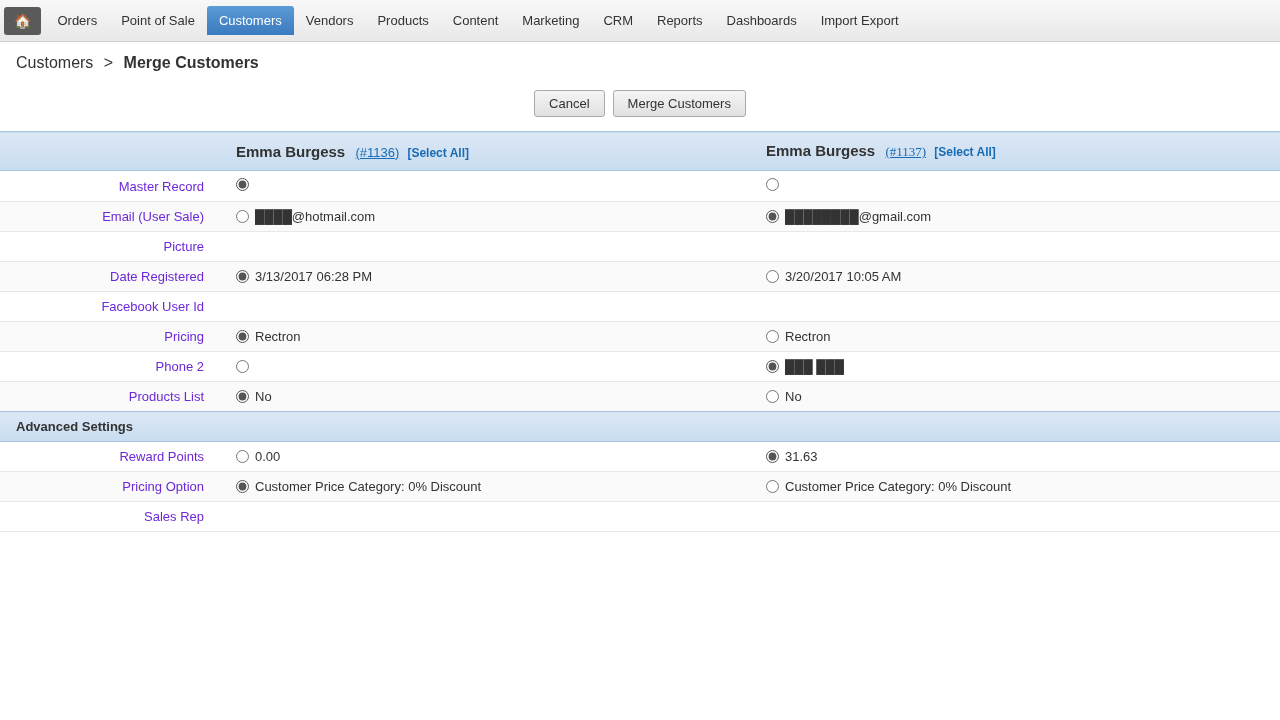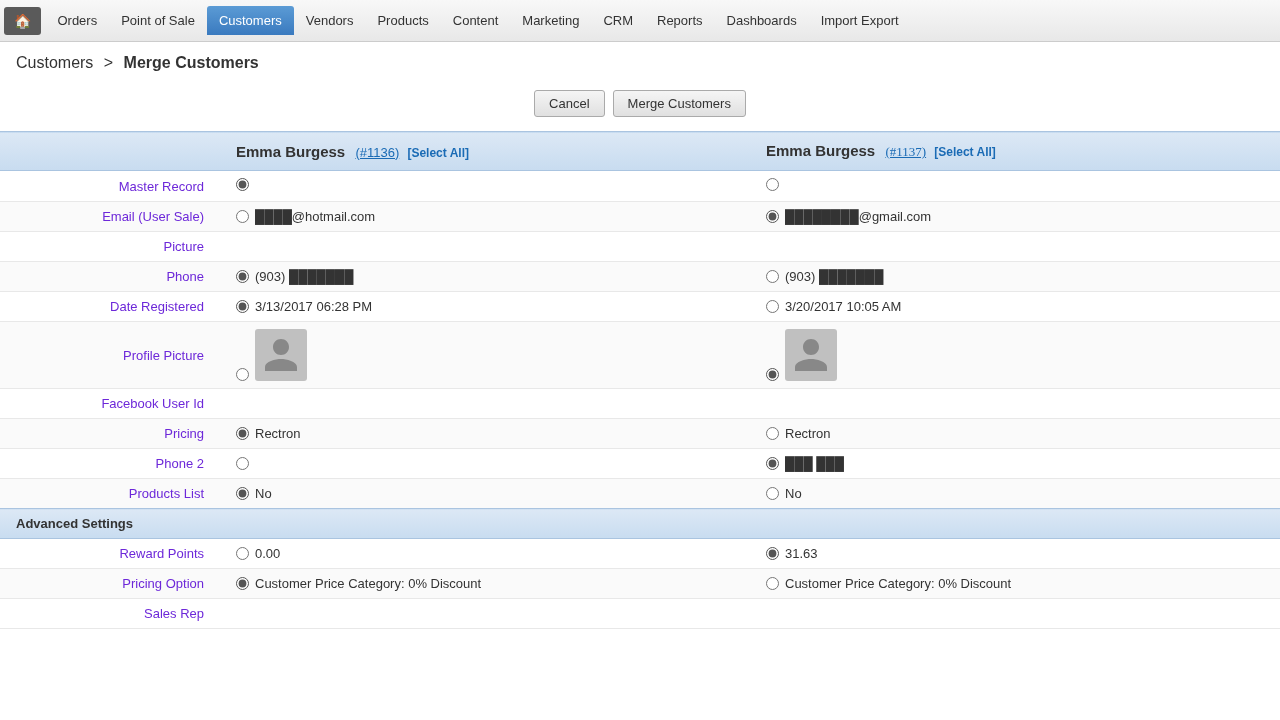--- a/index.html
+++ b/index.html
@@ -216,70 +216,32 @@
             <span>████████@gmail.com</span>
           </label>
         </td>
       </tr>
       <tr>
         <td class="label-cell">Picture</td>
         <td class="value-cell"></td>
         <td class="value-cell"></td>
       </tr>
       <tr>
-        <td class="label-cell">Phone</td>
-        <td class="value-cell">
-          <label>
-            <input type="radio" name="field_main-rows_4" checked="" style="">
-            <span>(903) ███████</span>
-          </label>
-        </td>
-        <td class="value-cell">
-          <label>
-            <input type="radio" name="field_main-rows_4" style="">
-            <span>(903) ███████</span>
-          </label>
-        </td>
-      </tr>
-      <tr>
         <td class="label-cell">Date Registered</td>
         <td class="value-cell">
           <label>
             <input type="radio" name="field_main-rows_6" checked="" style="">
             <span>3/13/2017 06:28 PM</span>
           </label>
         </td>
         <td class="value-cell">
           <label>
             <input type="radio" name="field_main-rows_6" style="">
             <span>3/20/2017 10:05 AM</span>
           </label>
-        </td>
-      </tr>
-      <tr>
-        <td class="label-cell">Profile Picture</td>
-        <td class="value-cell">
-          <div style="display: flex; align-items: flex-end; gap: 6px;">
-            <input type="radio" name="field_main-rows_7" style="">
-            <div class="profile-pic">
-              <svg viewBox="0 0 24 24" xmlns="http://www.w3.org/2000/svg">
-                <path d="M12 12c2.7 0 4.8-2.1 4.8-4.8S14.7 2.4 12 2.4 7.2 4.5 7.2 7.2 9.3 12 12 12zm0 2.4c-3.2 0-9.6 1.6-9.6 4.8v2.4h19.2v-2.4c0-3.2-6.4-4.8-9.6-4.8z"></path>
-              </svg>
-            </div>
-          </div>
-        </td>
-        <td class="value-cell">
-          <div style="display: flex; align-items: flex-end; gap: 6px;">
-            <input type="radio" name="field_main-rows_7" checked="" style="">
-            <div class="profile-pic">
-              <svg viewBox="0 0 24 24" xmlns="http://www.w3.org/2000/svg">
-                <path d="M12 12c2.7 0 4.8-2.1 4.8-4.8S14.7 2.4 12 2.4 7.2 4.5 7.2 7.2 9.3 12 12 12zm0 2.4c-3.2 0-9.6 1.6-9.6 4.8v2.4h19.2v-2.4c0-3.2-6.4-4.8-9.6-4.8z"></path>
-              </svg>
-            </div>
-          </div>
         </td>
       </tr>
       <tr>
         <td class="label-cell">Facebook User Id</td>
         <td class="value-cell"></td>
         <td class="value-cell"></td>
       </tr>
       <tr>
         <td class="label-cell">Pricing</td>
         <td class="value-cell">

